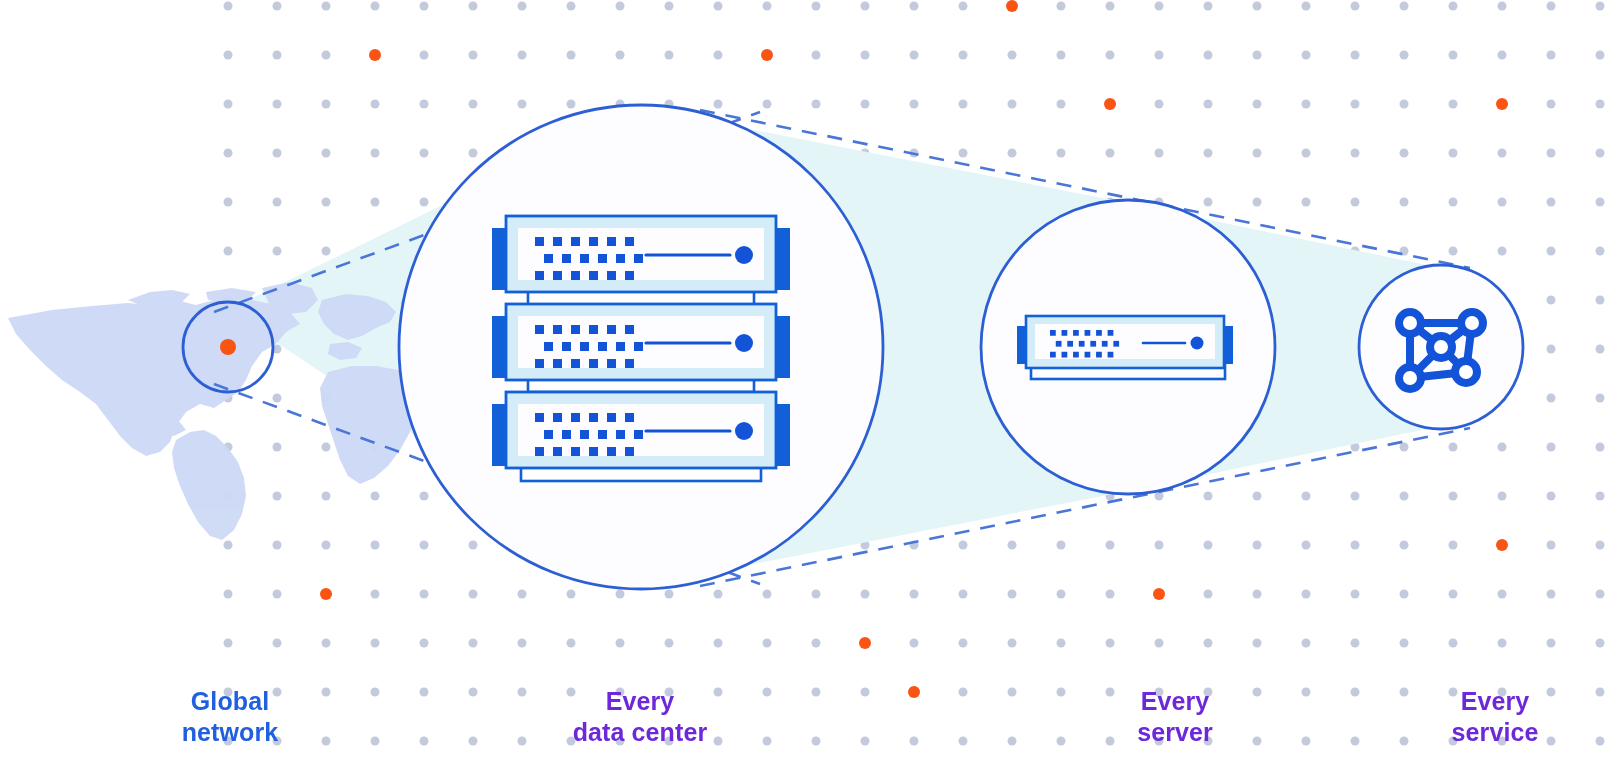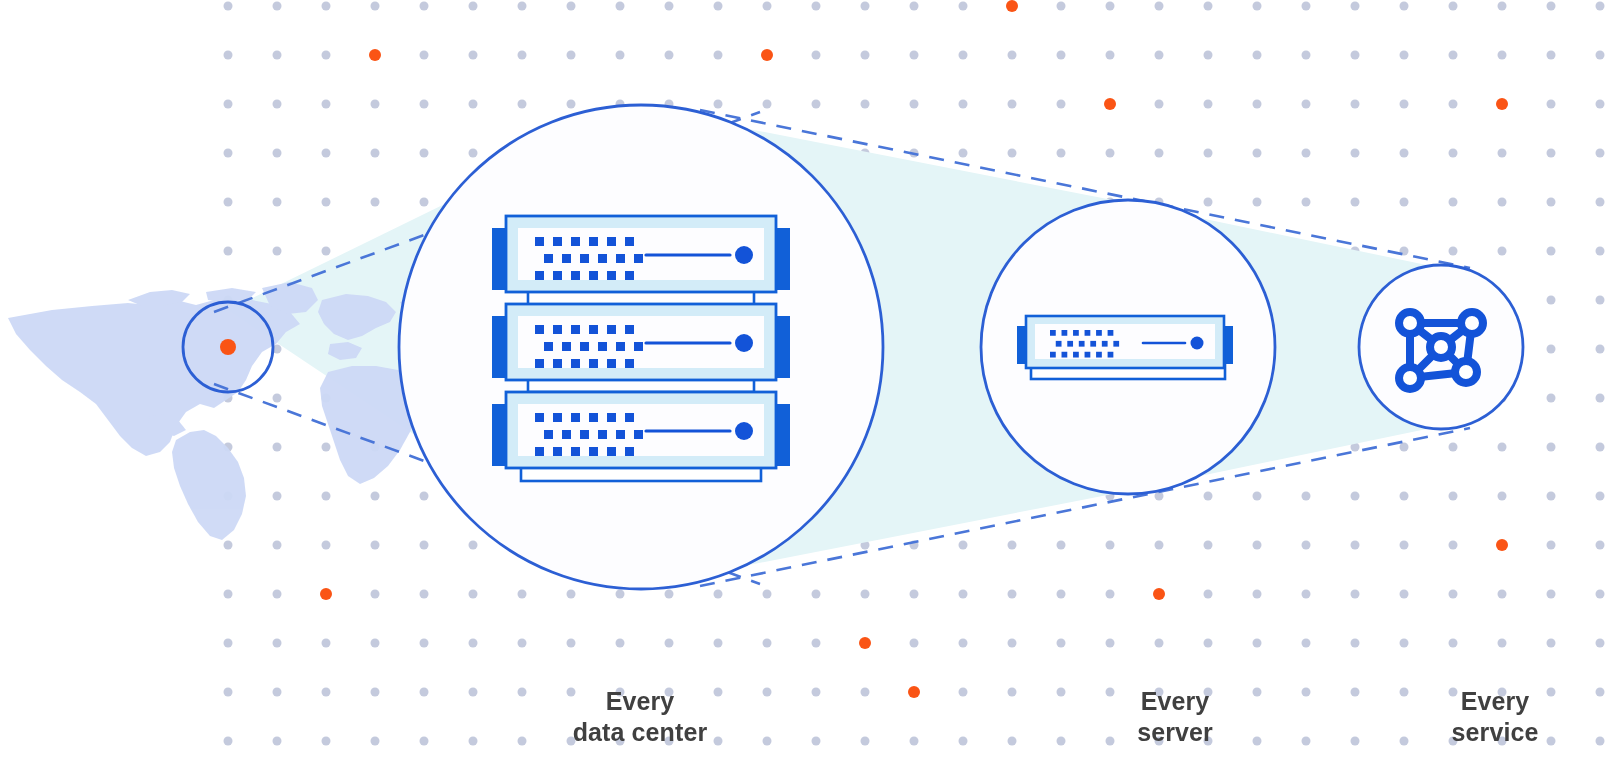--- a/index.html
+++ b/index.html
@@ -28,21 +28,21 @@
   .caption {
     position: absolute;
     text-align: center;
     font-family: "Liberation Sans", sans-serif;
     font-size: 25px;
     font-weight: 700;
     line-height: 1.22;
     letter-spacing: 0.1px;
     white-space: pre-line;
   }
-  .caption.dark { color: #404040; }
+  .caption.dark { color: #6d28d9; }
   .caption.brand { color: #1f5fe0; }
 
   #cap-global     { left: 120px;  top: 686px; width: 220px; }
   #cap-datacenter { left: 530px;  top: 686px; width: 220px; }
   #cap-server     { left: 1065px; top: 686px; width: 220px; }
   #cap-service    { left: 1385px; top: 686px; width: 220px; }
 </style>
 </head>
 <body>
 
@@ -695,20 +695,22 @@
         <circle cx="1410" cy="323" r="11" fill="#ffffff"></circle>
         <circle cx="1472" cy="323" r="11" fill="#ffffff"></circle>
         <circle cx="1410" cy="378" r="11" fill="#ffffff"></circle>
         <circle cx="1466" cy="372" r="11" fill="#ffffff"></circle>
         <circle cx="1441" cy="347" r="11" fill="#ffffff"></circle>
       </g>
 
     </g>
   </svg>
 
+  <div class="caption brand" id="cap-global">Global
+network</div>
 
   <div class="caption dark" id="cap-datacenter">Every
 data center</div>
 
   <div class="caption dark" id="cap-server">Every
 server</div>
 
   <div class="caption dark" id="cap-service">Every
 service</div>
 

